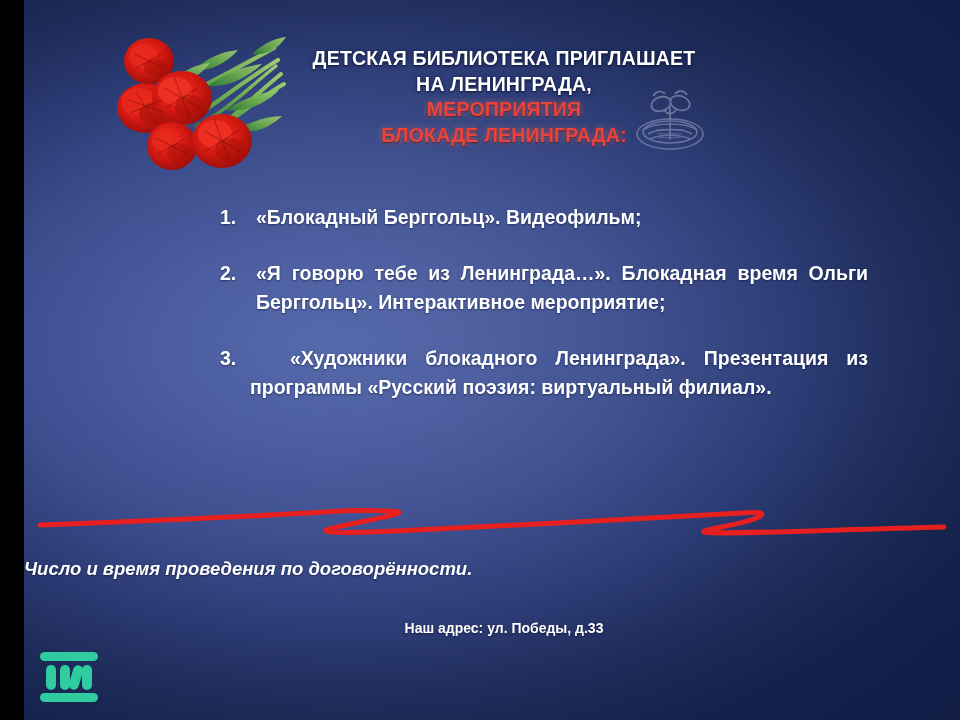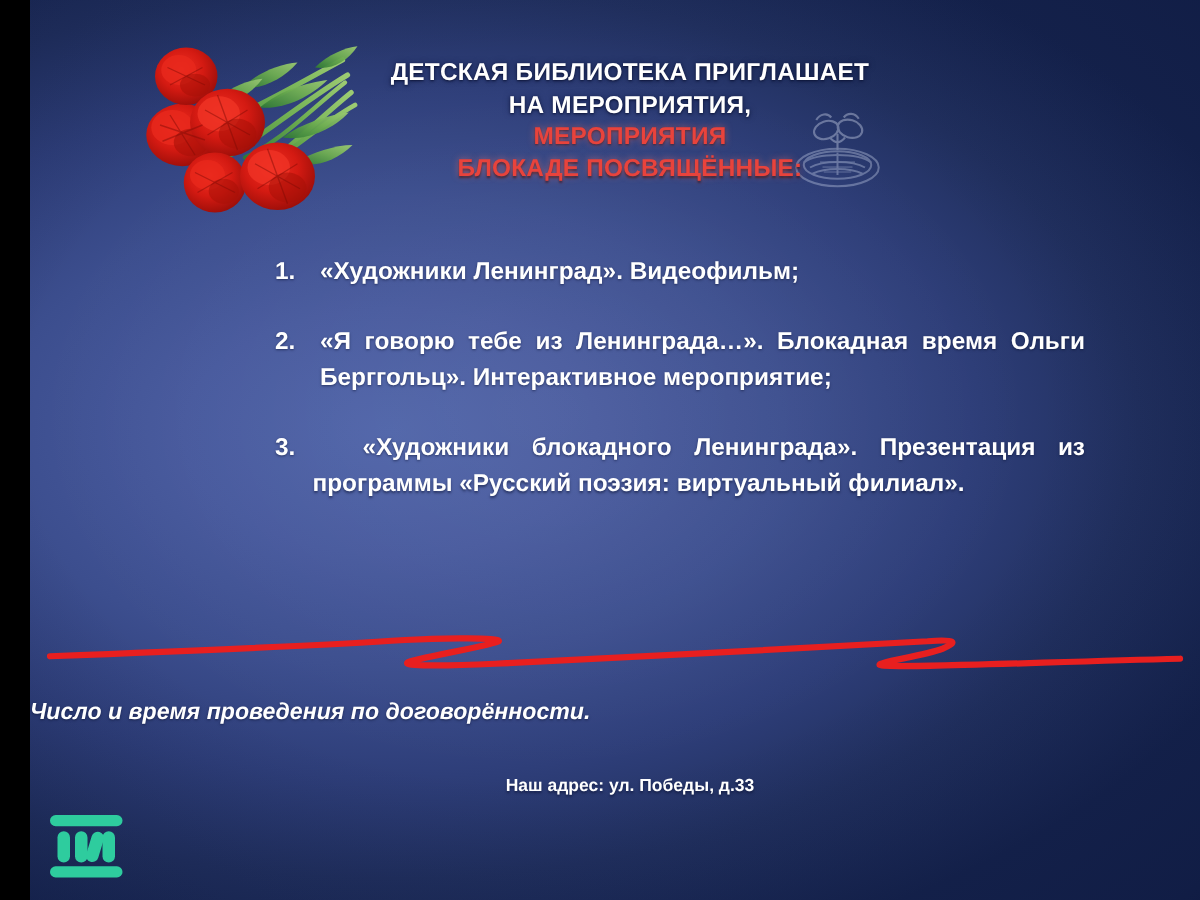--- a/index.html
+++ b/index.html
@@ -148,29 +148,29 @@
       <g fill="#c9d4ee" opacity=".55">
         <rect x="28" y="47" width="28" height="1.4"></rect>
         <rect x="30" y="51" width="24" height="1.3"></rect>
         <rect x="31" y="55" width="22" height="1.2"></rect>
       </g>
     </svg>
   </div>
 
   <div id="title">
     <div class="w">ДЕТСКАЯ БИБЛИОТЕКА ПРИГЛАШАЕТ</div>
-    <div class="w">НА МЕРОПРИЯТИЯ,</div>
+    <div class="w">НА ЛЕНИНГРАДА,</div>
     <div class="r">МЕРОПРИЯТИЯ</div>
-    <div class="r">БЛОКАДЕ ПОСВЯЩЁННЫЕ:</div>
+    <div class="r">БЛОКАДЕ ЛЕНИНГРАДА:</div>
   </div>
 
   <div id="list">
     <div class="item i1">
       <span class="num">1.</span>
-      <span class="txt">«Художники Ленинград». Видеофильм;</span>
+      <span class="txt">«Блокадный Берггольц». Видеофильм;</span>
     </div>
     <div class="item i2">
       <span class="num">2.</span>
       <span class="txt">«Я говорю тебе из Ленинграда…». Блокадная время Ольги Берггольц». Интерактивное мероприятие;</span>
     </div>
     <div class="item i3">
       <span class="num">3.</span>
       <span class="txt j3">«Художники блокадного Ленинграда». Презентация из программы «Русский поэзия: виртуальный филиал».</span>
     </div>
   </div>

